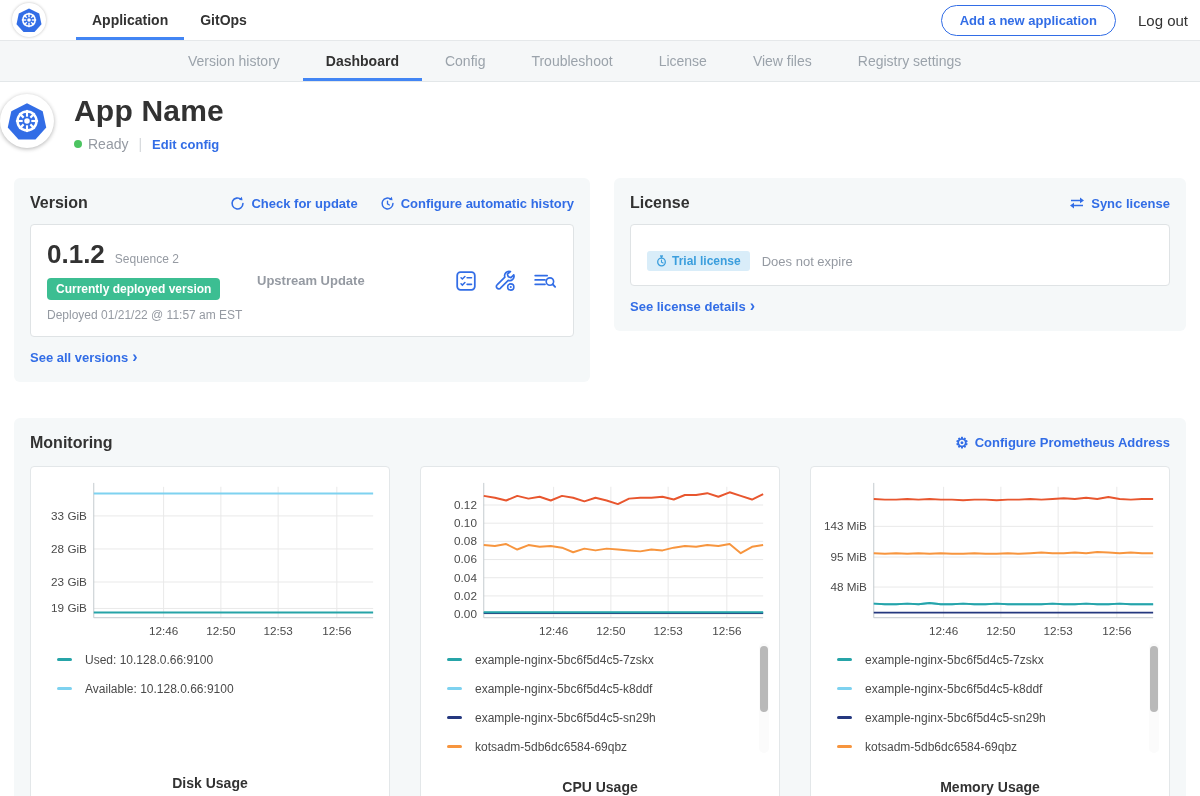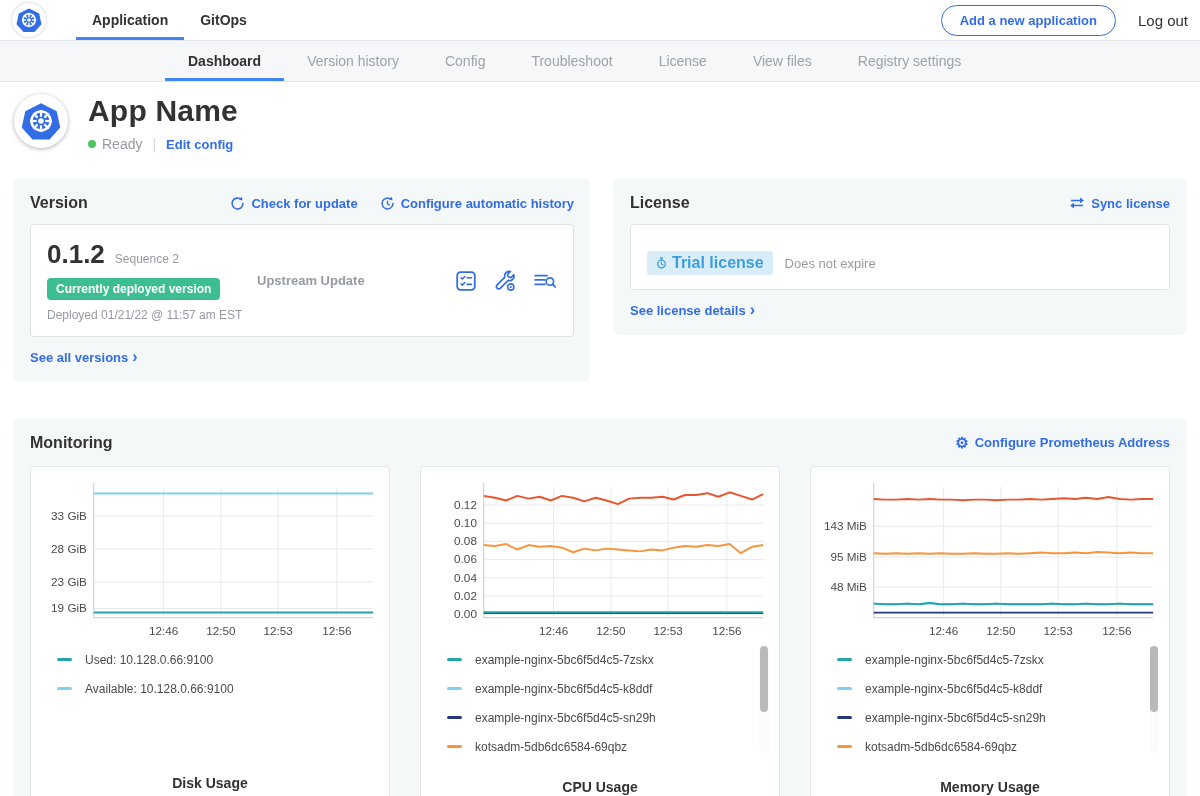--- a/index.html
+++ b/index.html
@@ -15,21 +15,21 @@
   .topnav-right { margin-left:auto; display:flex; align-items:center; gap:22px; }
   .pill-btn { border:1px solid #326de6; color:#326de6; font-size:13px; font-weight:bold; border-radius:17px; padding:7px 18px; background:#fff; cursor:pointer; font-family:inherit; }
   .logout { font-size:15px; color:#323232; cursor:pointer; }
 
   
   .subnav { height:41px; background:#f5f7f8; border-bottom:1px solid #e3e7e9; display:flex; padding-left:165px; }
   .subnav-tab { display:flex; align-items:center; padding:0 23px; font-size:14px; color:#9ba3ab; cursor:pointer; border-bottom:3px solid transparent; border-top:3px solid transparent; }
   .subnav-tab.active { color:#323232; font-weight:bold; border-bottom-color:#4285f4; }
 
   
-  .app-header { display:flex; padding:12px 14px 14px; }
+  .app-header { display:flex; padding:12px 0 14px; }
   .app-icon { width:54px; height:54px; border-radius:50%; background:#fff; box-shadow:0 1px 4px rgba(0,0,0,.3); display:flex; align-items:center; justify-content:center; margin-right:20px; }
   .app-title { font-size:30px; font-weight:bold; letter-spacing:.2px; }
   .app-status-row { display:flex; align-items:center; margin-top:8px; font-size:14px; }
   .status-dot { width:8px; height:8px; border-radius:50%; background:#4cc461; margin-right:6px; }
   .status-text { color:#959aa2; margin-right:10px; }
   .status-sep { color:#d4d8db; margin-right:10px; }
   .link { color:#326de6; font-weight:bold; cursor:pointer; text-decoration:none; }
   .edit-config { font-size:13px; }
 
   
@@ -52,21 +52,21 @@
   .ver-source { flex:1; font-size:13px; font-weight:bold; color:#959aa2; }
   .ver-actions { display:flex; gap:16px; align-items:center; }
   .ver-actions svg { cursor:pointer; }
   .see-link { display:inline-flex; align-items:center; gap:4px; font-size:13px; margin-top:12px; }
   .chev { font-size:16px; font-weight:bold; line-height:1; }
 
   .lic-row1 { display:flex; align-items:center; gap:12px; }
   .lic-customer { font-size:17px; font-weight:bold; }
   .badge-unstable { background:#eaf3fb; color:#65a4d4; font-size:12px; padding:3px 8px; border-radius:3px; }
   .lic-row2 { display:flex; align-items:center; gap:12px; margin-top:12px; }
-  .badge-trial { background:#d9edf9; color:#3b9edd; font-size:16px; font-weight:bold; padding:3px 9px; border-radius:3px; display:inline-flex; align-items:center; gap:5px; }
+  .badge-trial { background:#d9edf9; color:#3b9edd; font-size:12px; font-weight:bold; padding:3px 9px; border-radius:3px; display:inline-flex; align-items:center; gap:5px; }
   .lic-expiry { font-size:13px; color:#959aa2; }
 
   
   .monitoring { margin:36px 14px 0; background:#f5f8f9; border-radius:6px; padding:16px 16px 14px; }
   .charts-row { display:flex; gap:30px; margin-top:14px; }
   .chart-card { flex:1; background:#fff; border:1px solid #e3e7e9; border-radius:4px; padding:12px 10px 8px; display:flex; flex-direction:column; }
   .legend { position:relative; padding:10px 14px 0 16px; min-height:122px; }
   .legend-item { display:flex; align-items:center; gap:13px; margin-bottom:15px; }
   .legend-dash { width:15px; height:3px; border-radius:2px; flex:0 0 auto; }
   .legend-label { font-size:12px; color:#4a4a4a; }
@@ -99,22 +99,22 @@
       <div class="topnav-tab active">Application</div>
       <div class="topnav-tab">GitOps</div>
     </div>
   <div class="topnav-right">
     <button class="pill-btn">Add a new application</button>
     <span class="logout">Log out</span>
   </div>
 </div>
 
 <div class="subnav" id="subnav-tabs">
+    <div class="subnav-tab">Version history</div>
     <div class="subnav-tab active">Dashboard</div>
-    <div class="subnav-tab">Version history</div>
     <div class="subnav-tab">Config</div>
     <div class="subnav-tab">Troubleshoot</div>
     <div class="subnav-tab">License</div>
     <div class="subnav-tab">View files</div>
     <div class="subnav-tab">Registry settings</div>
   </div>
 
 <div class="app-header">
   <div class="app-icon">
     <svg width="40" height="40" viewBox="0 0 26 26">

